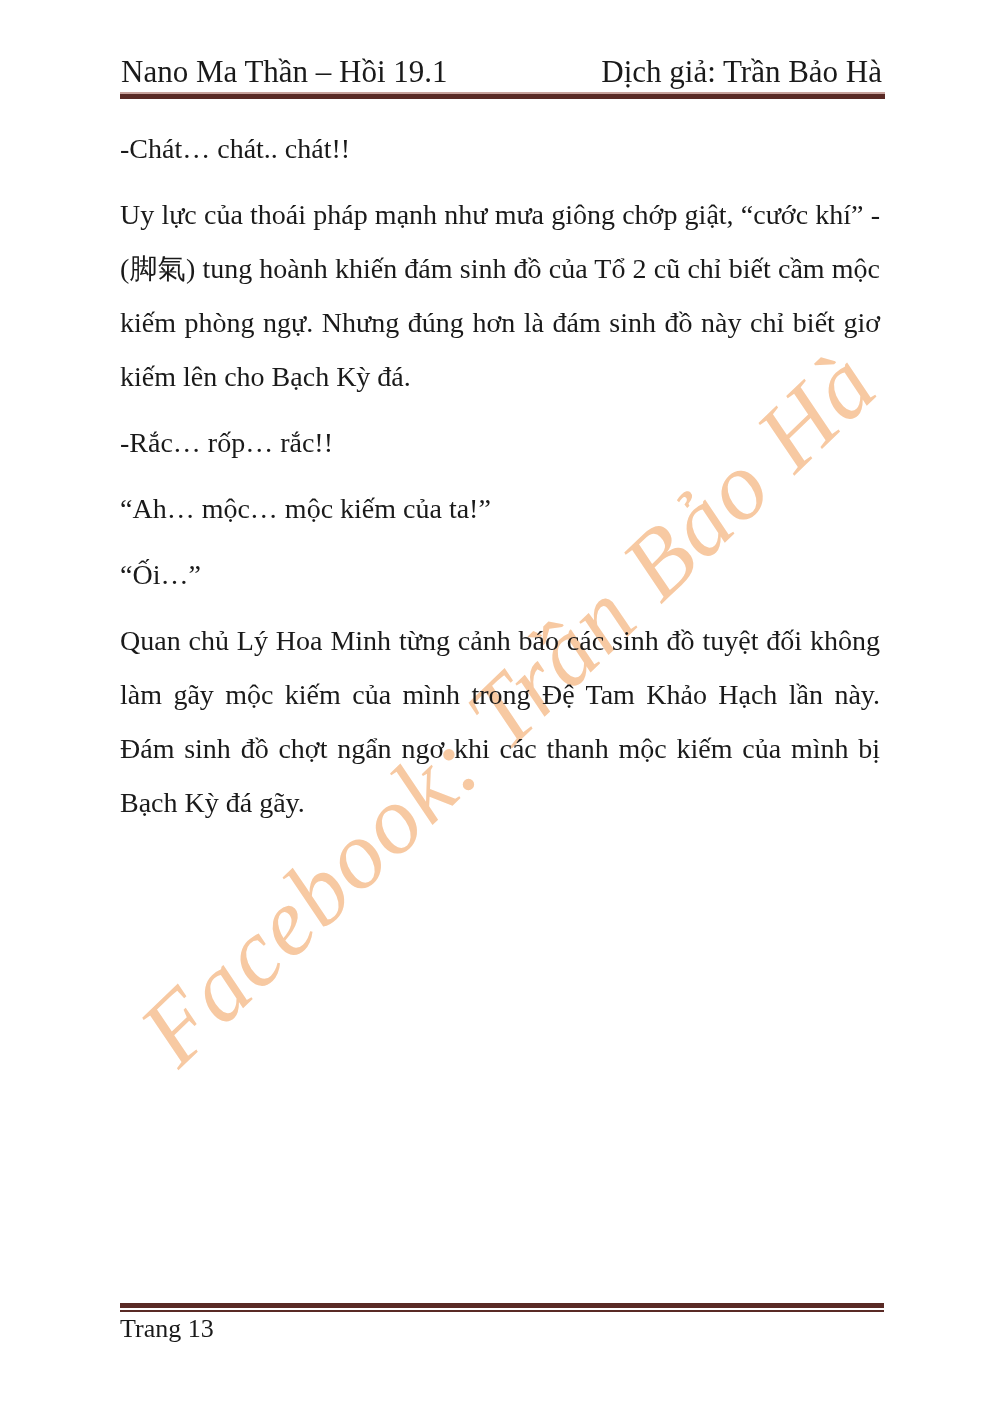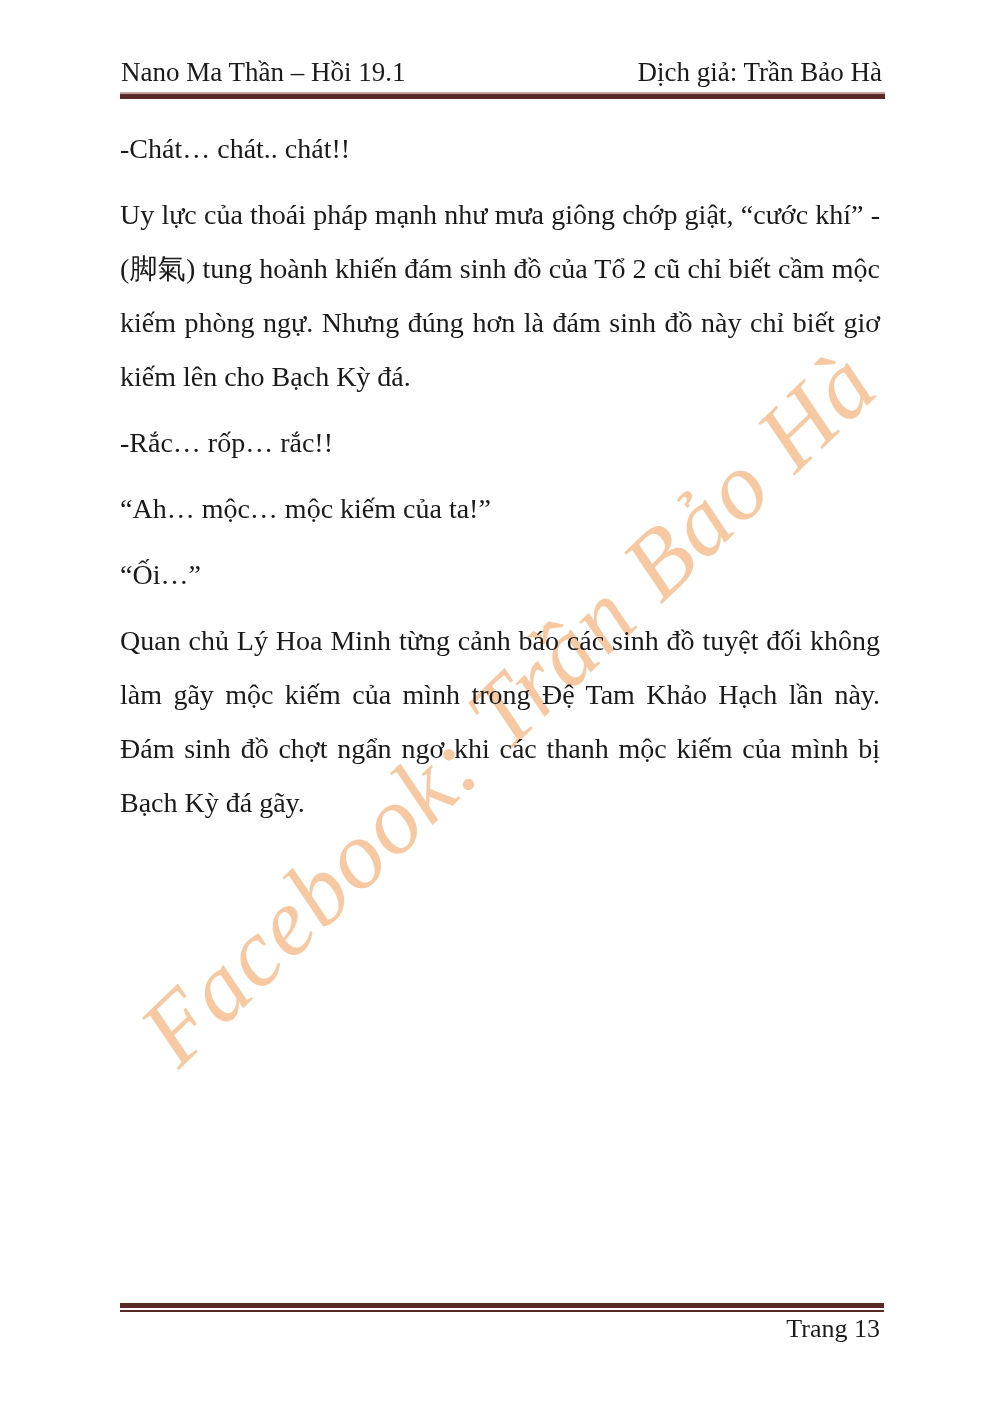--- a/index.html
+++ b/index.html
@@ -37,21 +37,21 @@
     white-space: nowrap;
     z-index: 0;
   }
   .header {
     position: absolute;
     left: 121px;
     right: 118px;
     top: 56px;
     display: flex;
     justify-content: space-between;
-    font-size: 27px;
+    font-size: 31px;
     line-height: 32px;
     z-index: 1;
   }
   .rule-header {
     position: absolute;
     left: 120px;
     right: 115px;
     top: 92px;
     z-index: 1;
   }
@@ -77,21 +77,20 @@
     z-index: 1;
   }
   .body p {
     margin: 0 0 12px 0;
   }
   .footer {
     position: absolute;
     left: 120px;
     right: 120px;
     top: 1313px;
-    text-align: right;
     font-size: 26px;
     line-height: 32px;
     z-index: 1;
   }
 </style>
 </head>
 <body>
 
 <div class="page">
 

